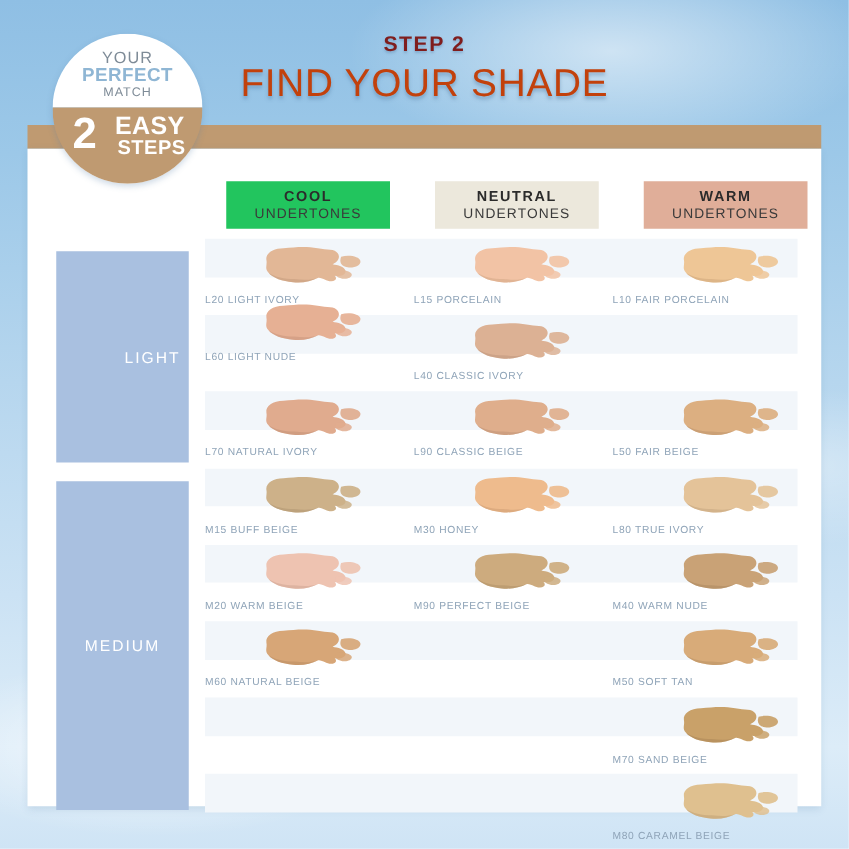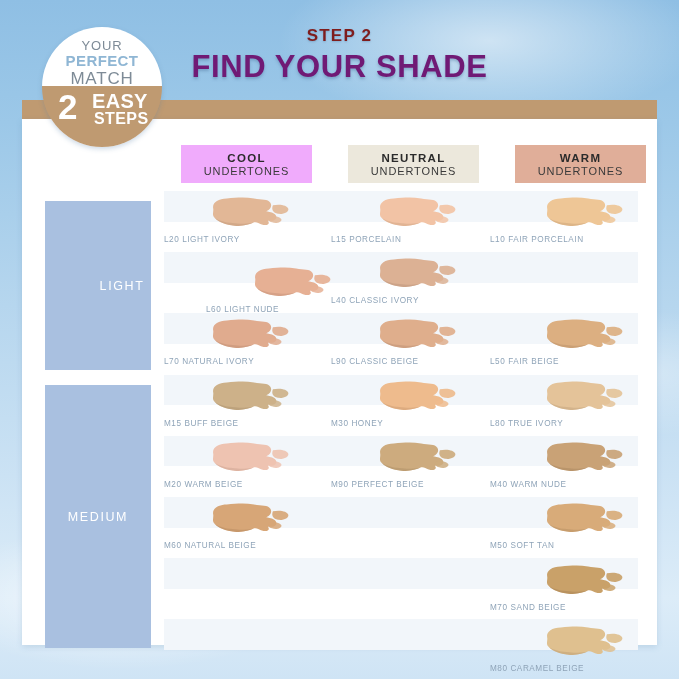--- a/index.html
+++ b/index.html
@@ -15,39 +15,39 @@
   }
   #stage { position:absolute; inset:0; }
 
   
   .hdr { position:absolute; left:0; right:0; top:26px; text-align:center; pointer-events:none; }
   .hdr .step {
     font-size:17px; font-weight:bold; color:#7f1d1d; letter-spacing:1.2px;
     text-shadow:0 1px 2px rgba(90,130,170,.45);
   }
   .hdr .title {
-    margin-top:3px; font-size:31px; font-weight:bold; color:#701a75; letter-spacing:.6px;
+    margin-top:3px; font-size:31px; font-weight:normal; color:#c2410c; letter-spacing:.6px;
     text-shadow:0 2px 3px rgba(85,125,165,.5);
   }
 
   
   .band { position:absolute; left:22px; right:22px; top:100px; height:19px; background:#bf9a71; }
   .card { position:absolute; left:22px; right:22px; top:119px; bottom:34px; background:#ffffff;
           box-shadow:0 2px 6px rgba(80,120,160,.18); }
 
   
   .badge { position:absolute; left:42px; top:27px; width:120px; height:120px; border-radius:50%;
            overflow:hidden; box-shadow:0 2px 5px rgba(90,130,170,.3); }
   .badge .top { position:absolute; left:0; right:0; top:0; height:59px; background:#ffffff; }
   .badge .bot { position:absolute; left:0; right:0; top:59px; bottom:0; background:#bf9a71; }
   .badge .ln1 { position:absolute; left:0; right:0; top:11px; text-align:center; font-size:13px;
                 color:#7e8b97; letter-spacing:.8px; }
   .badge .ln2 { position:absolute; left:0; right:0; top:25px; text-align:center; font-size:15px;
                 font-weight:bold; color:#8fb6d4; letter-spacing:.4px; }
-  .badge .ln3 { position:absolute; left:0; right:0; top:42px; text-align:center; font-size:17px;
+  .badge .ln3 { position:absolute; left:0; right:0; top:42px; text-align:center; font-size:10px;
                 color:#7e8b97; letter-spacing:.8px; }
   .badge .two { position:absolute; left:16px; top:62px; font-size:35px; font-weight:bold;
                 color:#fff; line-height:1; }
   .badge .easy { position:absolute; left:50px; top:64px; font-size:20px; font-weight:bold;
                  color:#fff; letter-spacing:.3px; line-height:1; }
   .badge .steps { position:absolute; left:52px; top:84px; font-size:16px; font-weight:bold;
                   color:#fff; letter-spacing:.4px; line-height:1; }
 
   
   .colhdrs { position:absolute; left:0; right:0; top:145px; height:38px; }
@@ -101,21 +101,21 @@
     <div class="bot"></div>
     <div class="ln1">YOUR</div>
     <div class="ln2">PERFECT</div>
     <div class="ln3">MATCH</div>
     <div class="two">2</div>
     <div class="easy">EASY</div>
     <div class="steps">STEPS</div>
   </div>
 
   <div class="colhdrs">
-    <div class="colhdr" id="ch0" style="background: #f0abfc;">
+    <div class="colhdr" id="ch0" style="background: #22c55e;">
       <div class="a">COOL</div>
       <div class="b">UNDERTONES</div>
     </div>
     <div class="colhdr" id="ch1" style="background: rgb(236, 232, 220);">
       <div class="a">NEUTRAL</div>
       <div class="b">UNDERTONES</div>
     </div>
     <div class="colhdr" id="ch2" style="background: rgb(224, 174, 153);">
       <div class="a">WARM</div>
       <div class="b">UNDERTONES</div>
@@ -176,21 +176,21 @@
         <div class="swatch">
           <svg viewBox="0 0 96 40" preserveAspectRatio="none">
             <path d="M6,14 C5,8 12,3 22,3 C33,2 43,1 54,3 C63,5 70,3 73,8 C76,13 71,17 68,18 C73,19 79,20 80,24 C81,28 75,30 70,29 C73,32 70,35 65,34 C60,33 57,30 54,31 C48,34 40,36 31,35 C21,34 12,31 8,26 C4,22 7,19 6,14 Z" fill="#eec696"></path>
             <path d="M76,11 C84,9 93,11 94,15 C95,19 88,22 82,21 C76,20 74,16 76,11 Z" fill="#eec696" opacity=".92"></path>
             <path d="M72,24 C79,23 86,25 86,28 C86,31 80,33 75,31 C71,30 69,26 72,24 Z" fill="#eec696" opacity=".85"></path>
             <path d="M54,31 C48,34 40,36 31,35 C21,34 12,31 8,26 C14,30 23,32 32,32 C41,33 48,33 54,31 Z" fill="#cfa87c" opacity=".55"></path>
           </svg>
         </div>
         <div class="label" style="color: rgb(143, 164, 184);">L10 FAIR PORCELAIN</div>
       </div>
-      <div class="cell c0" style="left: 164px; top: 266px; margin-left: 42px;">
+      <div class="cell c0" style="left: 164px; top: 242px;">
         <div class="swatch">
           <svg viewBox="0 0 96 40" preserveAspectRatio="none">
             <path d="M6,14 C5,8 12,3 22,3 C33,2 43,1 54,3 C63,5 70,3 73,8 C76,13 71,17 68,18 C73,19 79,20 80,24 C81,28 75,30 70,29 C73,32 70,35 65,34 C60,33 57,30 54,31 C48,34 40,36 31,35 C21,34 12,31 8,26 C4,22 7,19 6,14 Z" fill="#e6b094"></path>
             <path d="M76,11 C84,9 93,11 94,15 C95,19 88,22 82,21 C76,20 74,16 76,11 Z" fill="#e6b094" opacity=".92"></path>
             <path d="M72,24 C79,23 86,25 86,28 C86,31 80,33 75,31 C71,30 69,26 72,24 Z" fill="#e6b094" opacity=".85"></path>
             <path d="M54,31 C48,34 40,36 31,35 C21,34 12,31 8,26 C14,30 23,32 32,32 C41,33 48,33 54,31 Z" fill="#c8967c" opacity=".55"></path>
           </svg>
         </div>
         <div class="label" style="color: rgb(143, 164, 184);">L60 LIGHT NUDE</div>
       </div>

